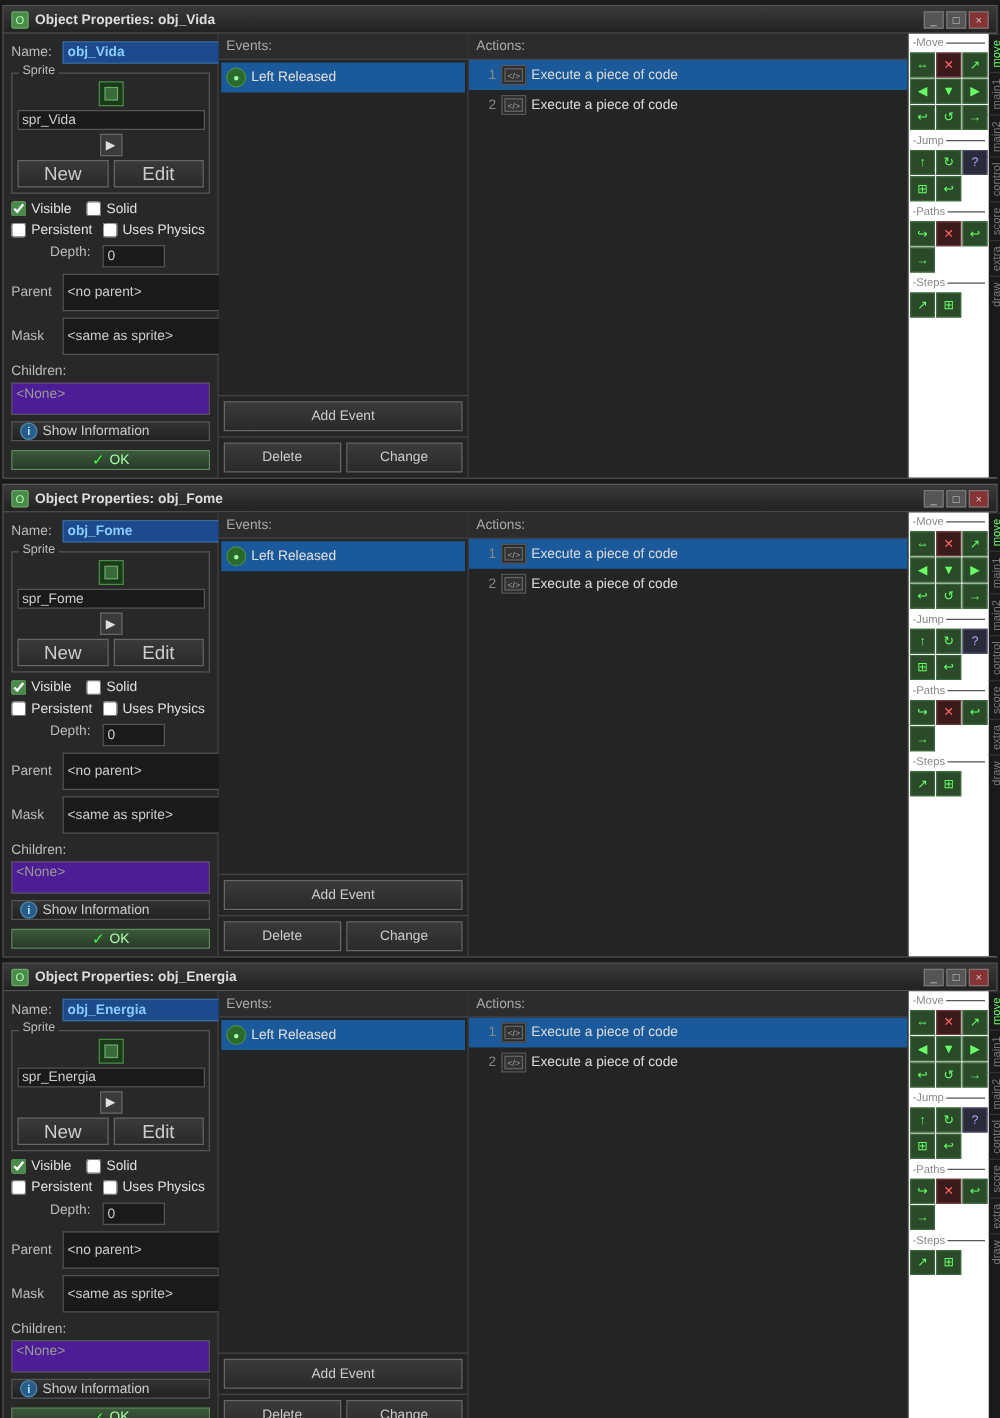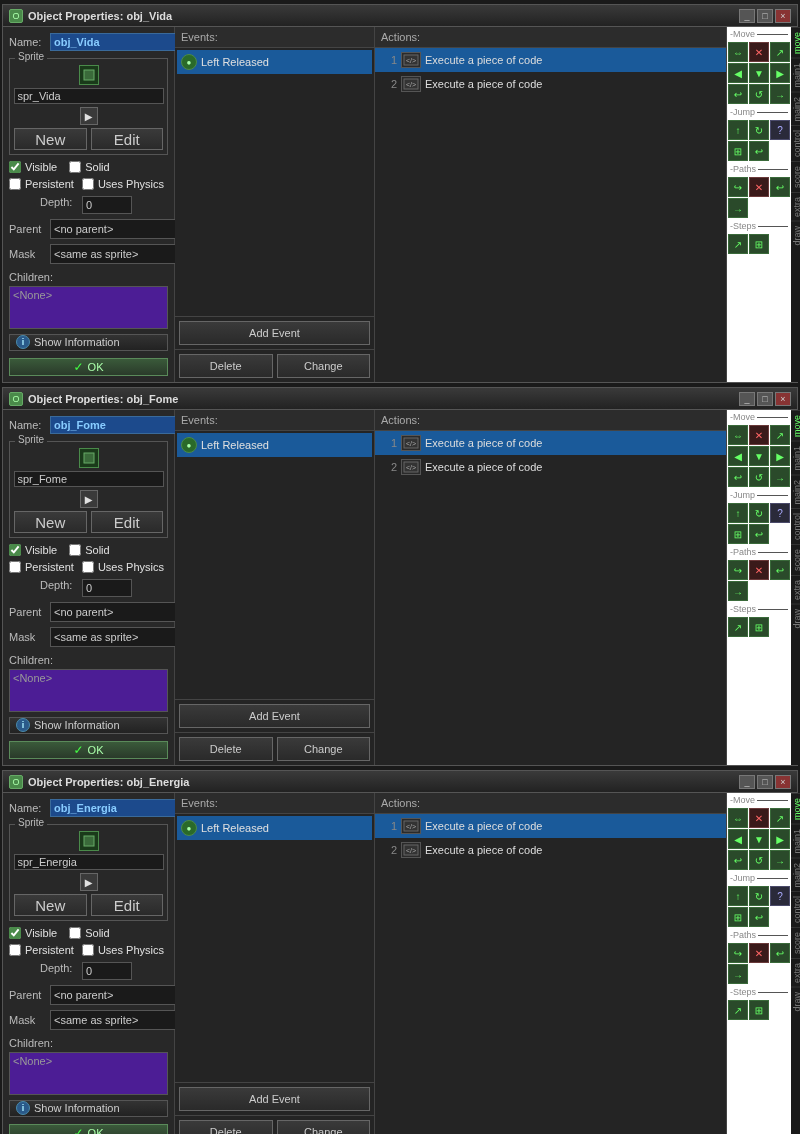--- a/index.html
+++ b/index.html
@@ -217,21 +217,21 @@
       padding: 1px 3px;
       height: 18px;
       font-size: 11px;
     }
 
     .select-field {
       background: #1a1a1a;
       border: 1px solid #555;
       color: #ccc;
       padding: 1px 3px;
-      height: 20px;
+      height: 30px;
       font-size: 11px;
       flex: 1;
     }
 
     .children-box {
       background: #4c1d95;
       border: 1px solid #555;
       height: 55px;
       padding: 2px 3px;
       color: #999;

